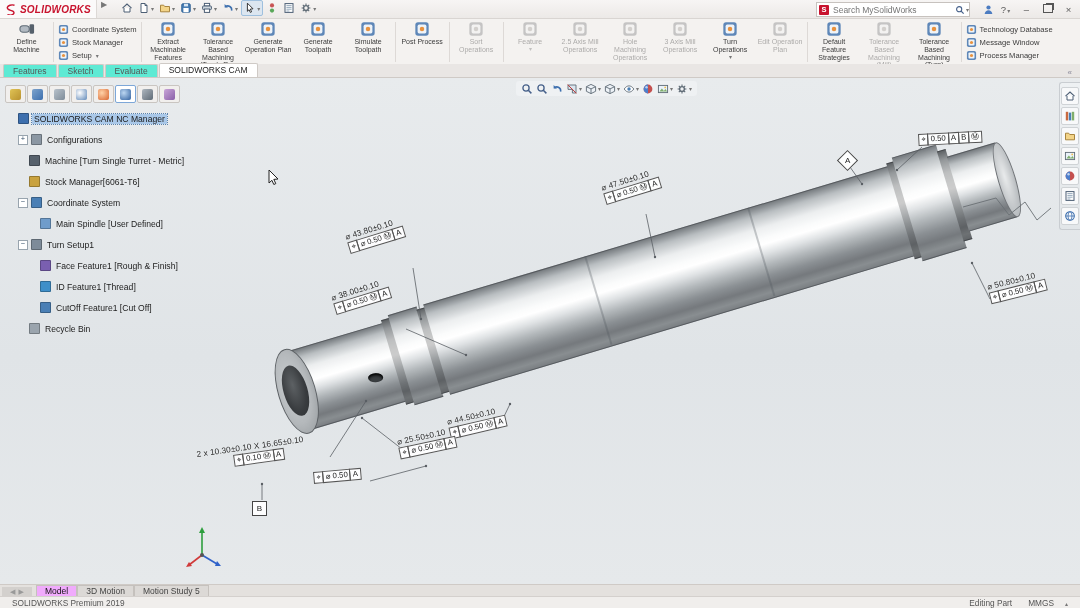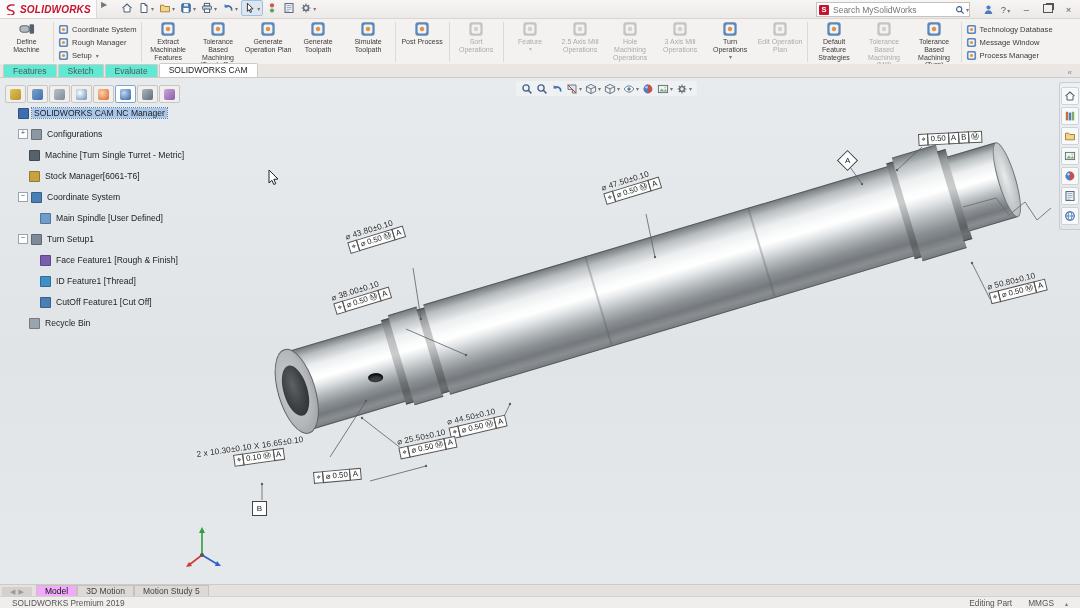--- a/index.html
+++ b/index.html
@@ -43,21 +43,21 @@
   
   .treepanel{position:absolute;left:5px;top:8px;width:234px}
   .ptabs{display:flex;gap:1px;margin-bottom:5px}
   .ptab{width:19px;height:16px;background:#f1efed;border:1px solid #c9c5c1;display:flex;align-items:center;justify-content:center;border-radius:2px}
   .ptab.active{background:#fff;border-color:#7da7d8}
   .pi{width:11px;height:11px;border-radius:2px}
   .pi0{background:linear-gradient(135deg,#e0c355,#b9922f)} .pi1{background:linear-gradient(135deg,#7da3cc,#3d6fae)}
   .pi2{background:linear-gradient(135deg,#b9c2cb,#7e8b98)} .pi3{background:radial-gradient(circle at 35% 35%,#fff,#5e87b8)}
   .pi4{background:radial-gradient(circle at 35% 35%,#ffd2a8,#d8652f)} .pi5{background:radial-gradient(circle at 35% 35%,#bcd7f2,#2f5f9e)}
   .pi6{background:linear-gradient(135deg,#aeb7bf,#5f6b76)} .pi7{background:linear-gradient(135deg,#c9a5d8,#8a5fa8)}
-  .titem{display:flex;align-items:flex-start;height:21px;font-size:8.6px;color:#1c1c1c;white-space:nowrap}
+  .titem{display:flex;align-items:center;height:21px;font-size:8.6px;color:#1c1c1c;white-space:nowrap}
   .exp{width:8px;height:8px;border:1px solid #98a4ae;font-size:7.5px;line-height:6.5px;text-align:center;background:#fff;margin-right:2px;color:#35506a;flex:none}
   .noexp{width:10px;flex:none}
   .ti{width:9px;height:9px;margin:0 3px 0 1px;border-radius:1px;flex:none;border:1px solid rgba(0,0,0,.25)}
   .ti-nc-manager{background:#3d6fae}.ti-configurations{background:#8b97a3}.ti-machine{background:#56616c}
   .ti-stock{background:#c9a23f}.ti-coordinate{background:#4a7fb5}.ti-spindle{background:#6f9ccb}
   .ti-turn-setup{background:#7d8b99}.ti-face-feature{background:#7a5fb0}.ti-id-feature{background:#3f8fc9}
   .ti-cutoff-feature{background:#4a7fb5}.ti-recycle-bin{background:#9aa4ad}
   .titem .tlabel{padding:0 2px}
   .titem.sel .tlabel{background:#a9c8e9;outline:1px dotted #5b83ad}
   
@@ -247,21 +247,21 @@
           <span class="lbl">Coordinate System</span>
         </div>
         <div class="rsmall">
           <span class="svgi">
             <svg width="11" height="11" viewBox="0 0 12 12">
               <rect x="1" y="1" width="10" height="10" rx="2" fill="#5e87b8"></rect>
               <rect x="2.7" y="2.7" width="6.6" height="6.6" rx="1.2" fill="#eef3f8"></rect>
               <circle cx="6" cy="6" r="1.7" fill="#e8923f"></circle>
             </svg>
           </span>
-          <span class="lbl">Rough Manager</span>
+          <span class="lbl">Stock Manager</span>
         </div>
         <div class="rsmall">
           <span class="svgi">
             <svg width="11" height="11" viewBox="0 0 12 12">
               <rect x="1" y="1" width="10" height="10" rx="2" fill="#5e87b8"></rect>
               <rect x="2.7" y="2.7" width="6.6" height="6.6" rx="1.2" fill="#eef3f8"></rect>
               <circle cx="6" cy="6" r="1.7" fill="#e8923f"></circle>
             </svg>
           </span>
           <span class="lbl">Setup</span>

